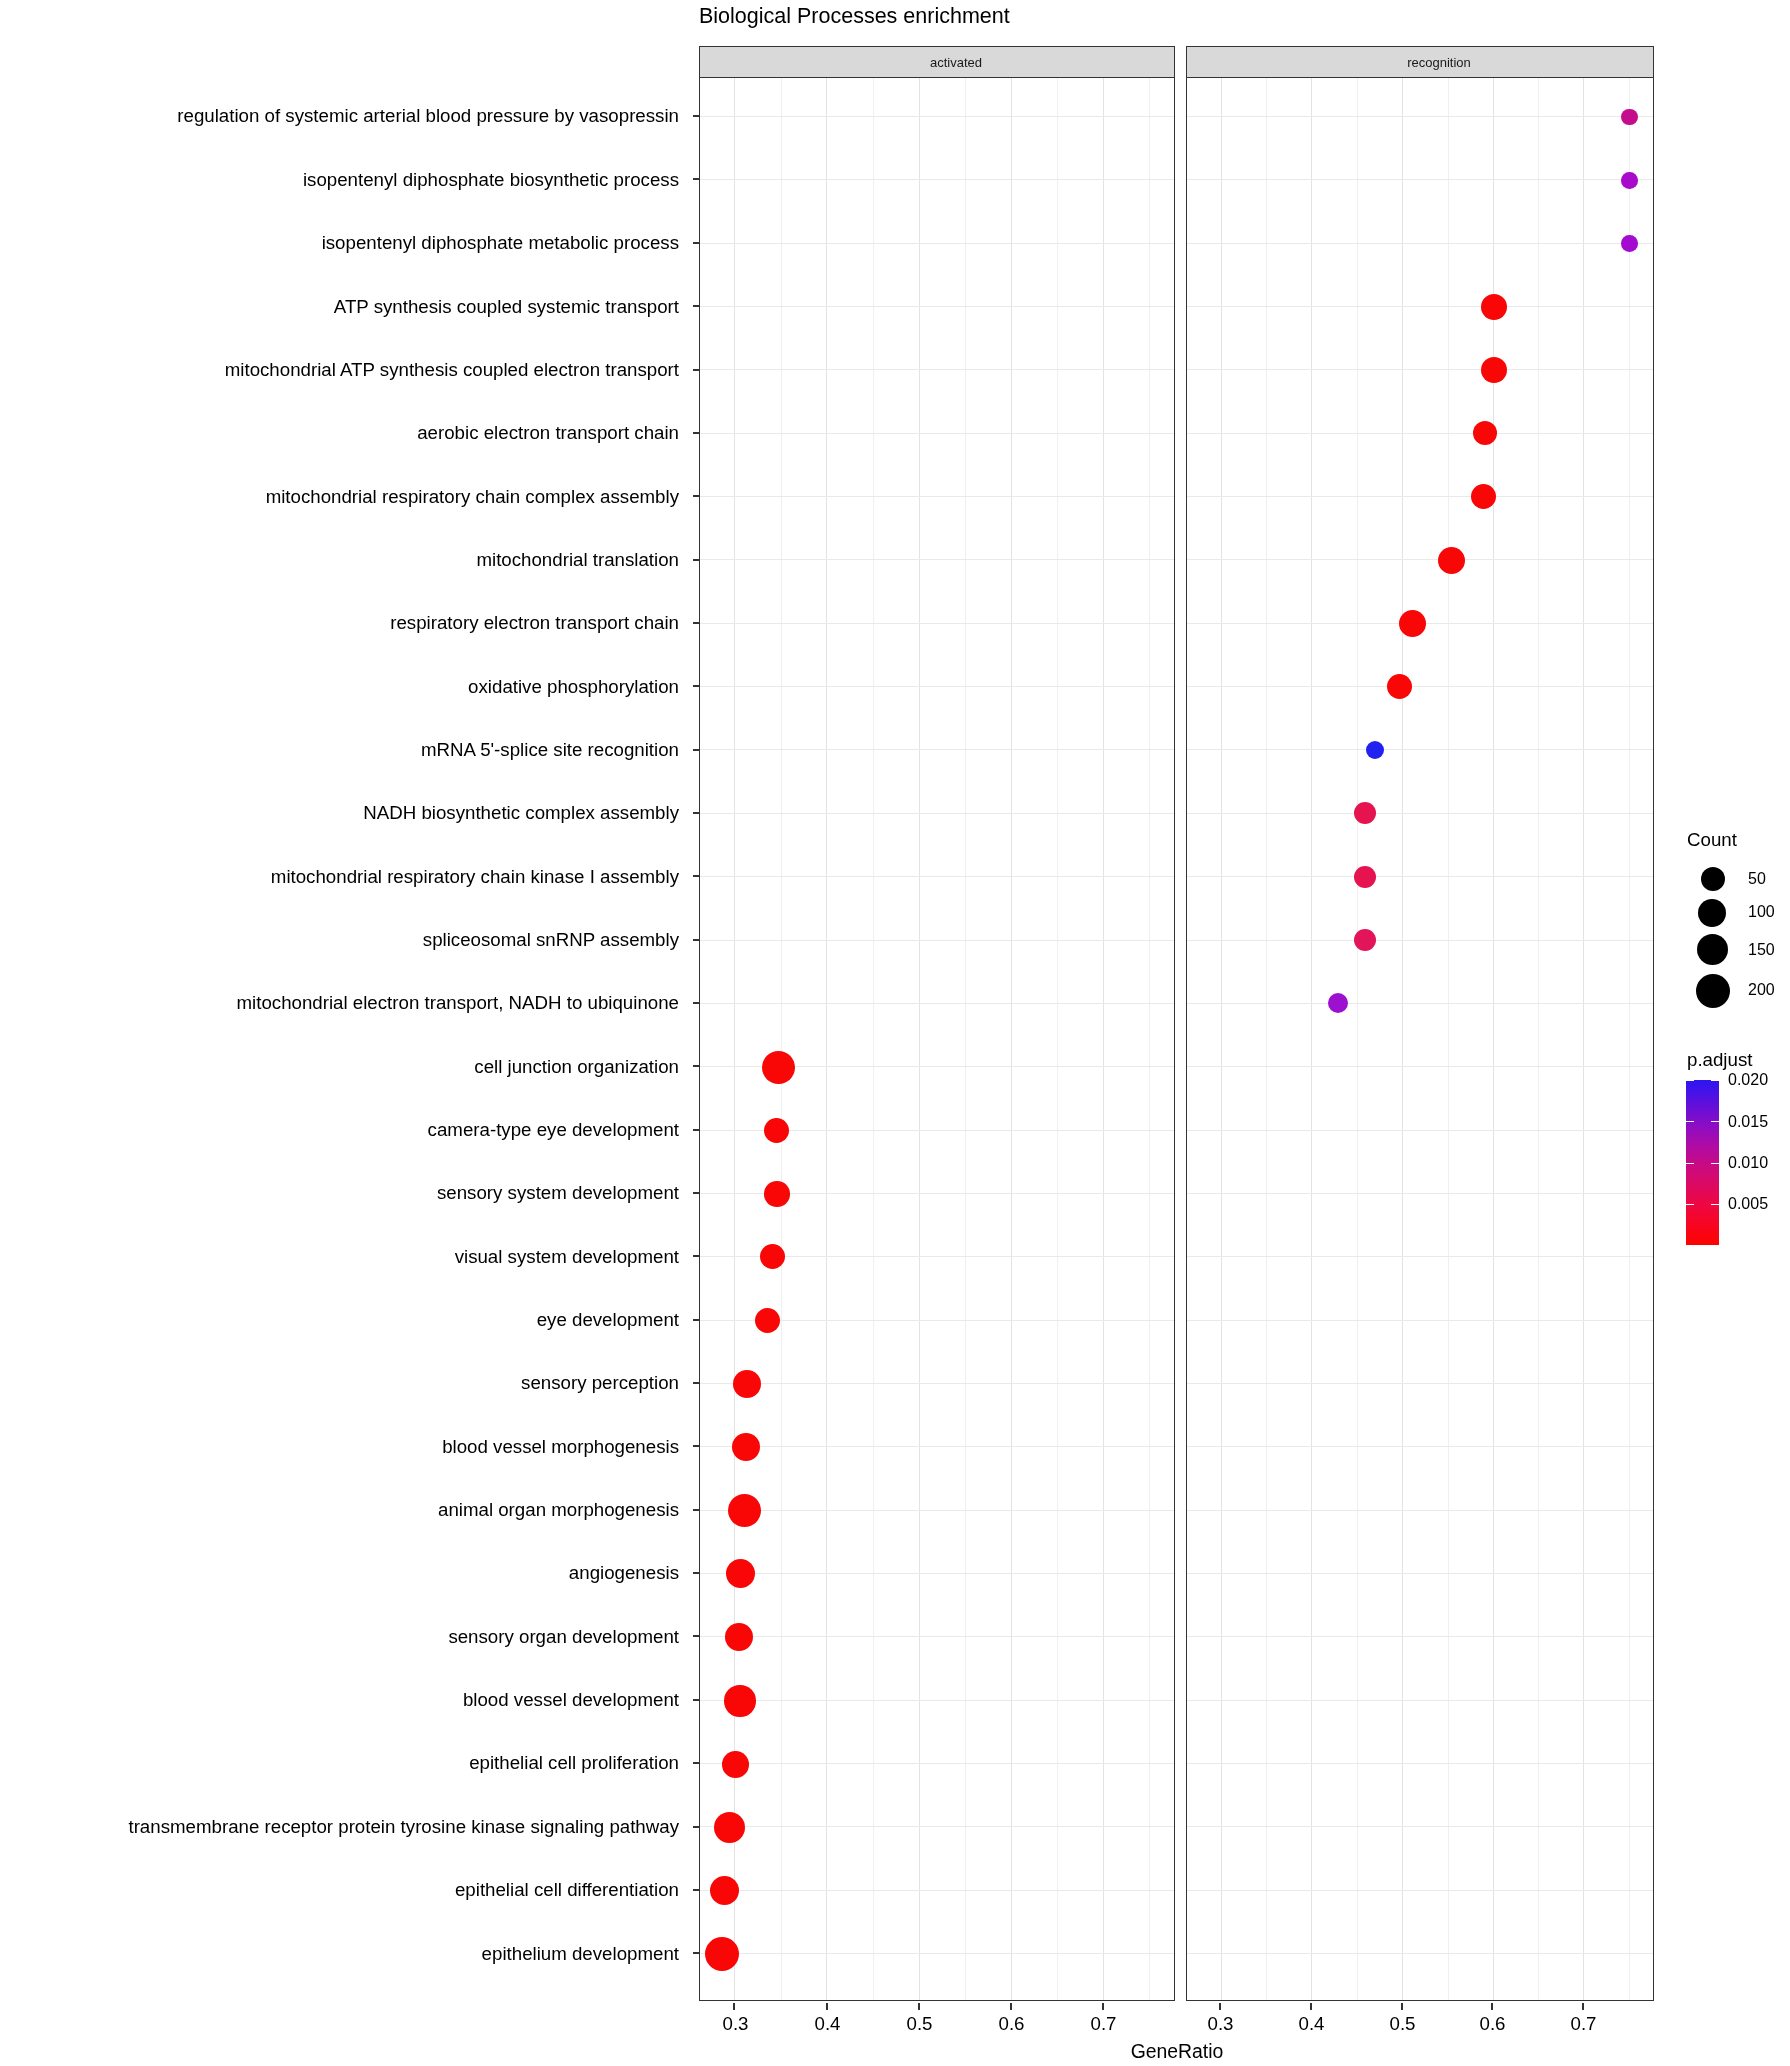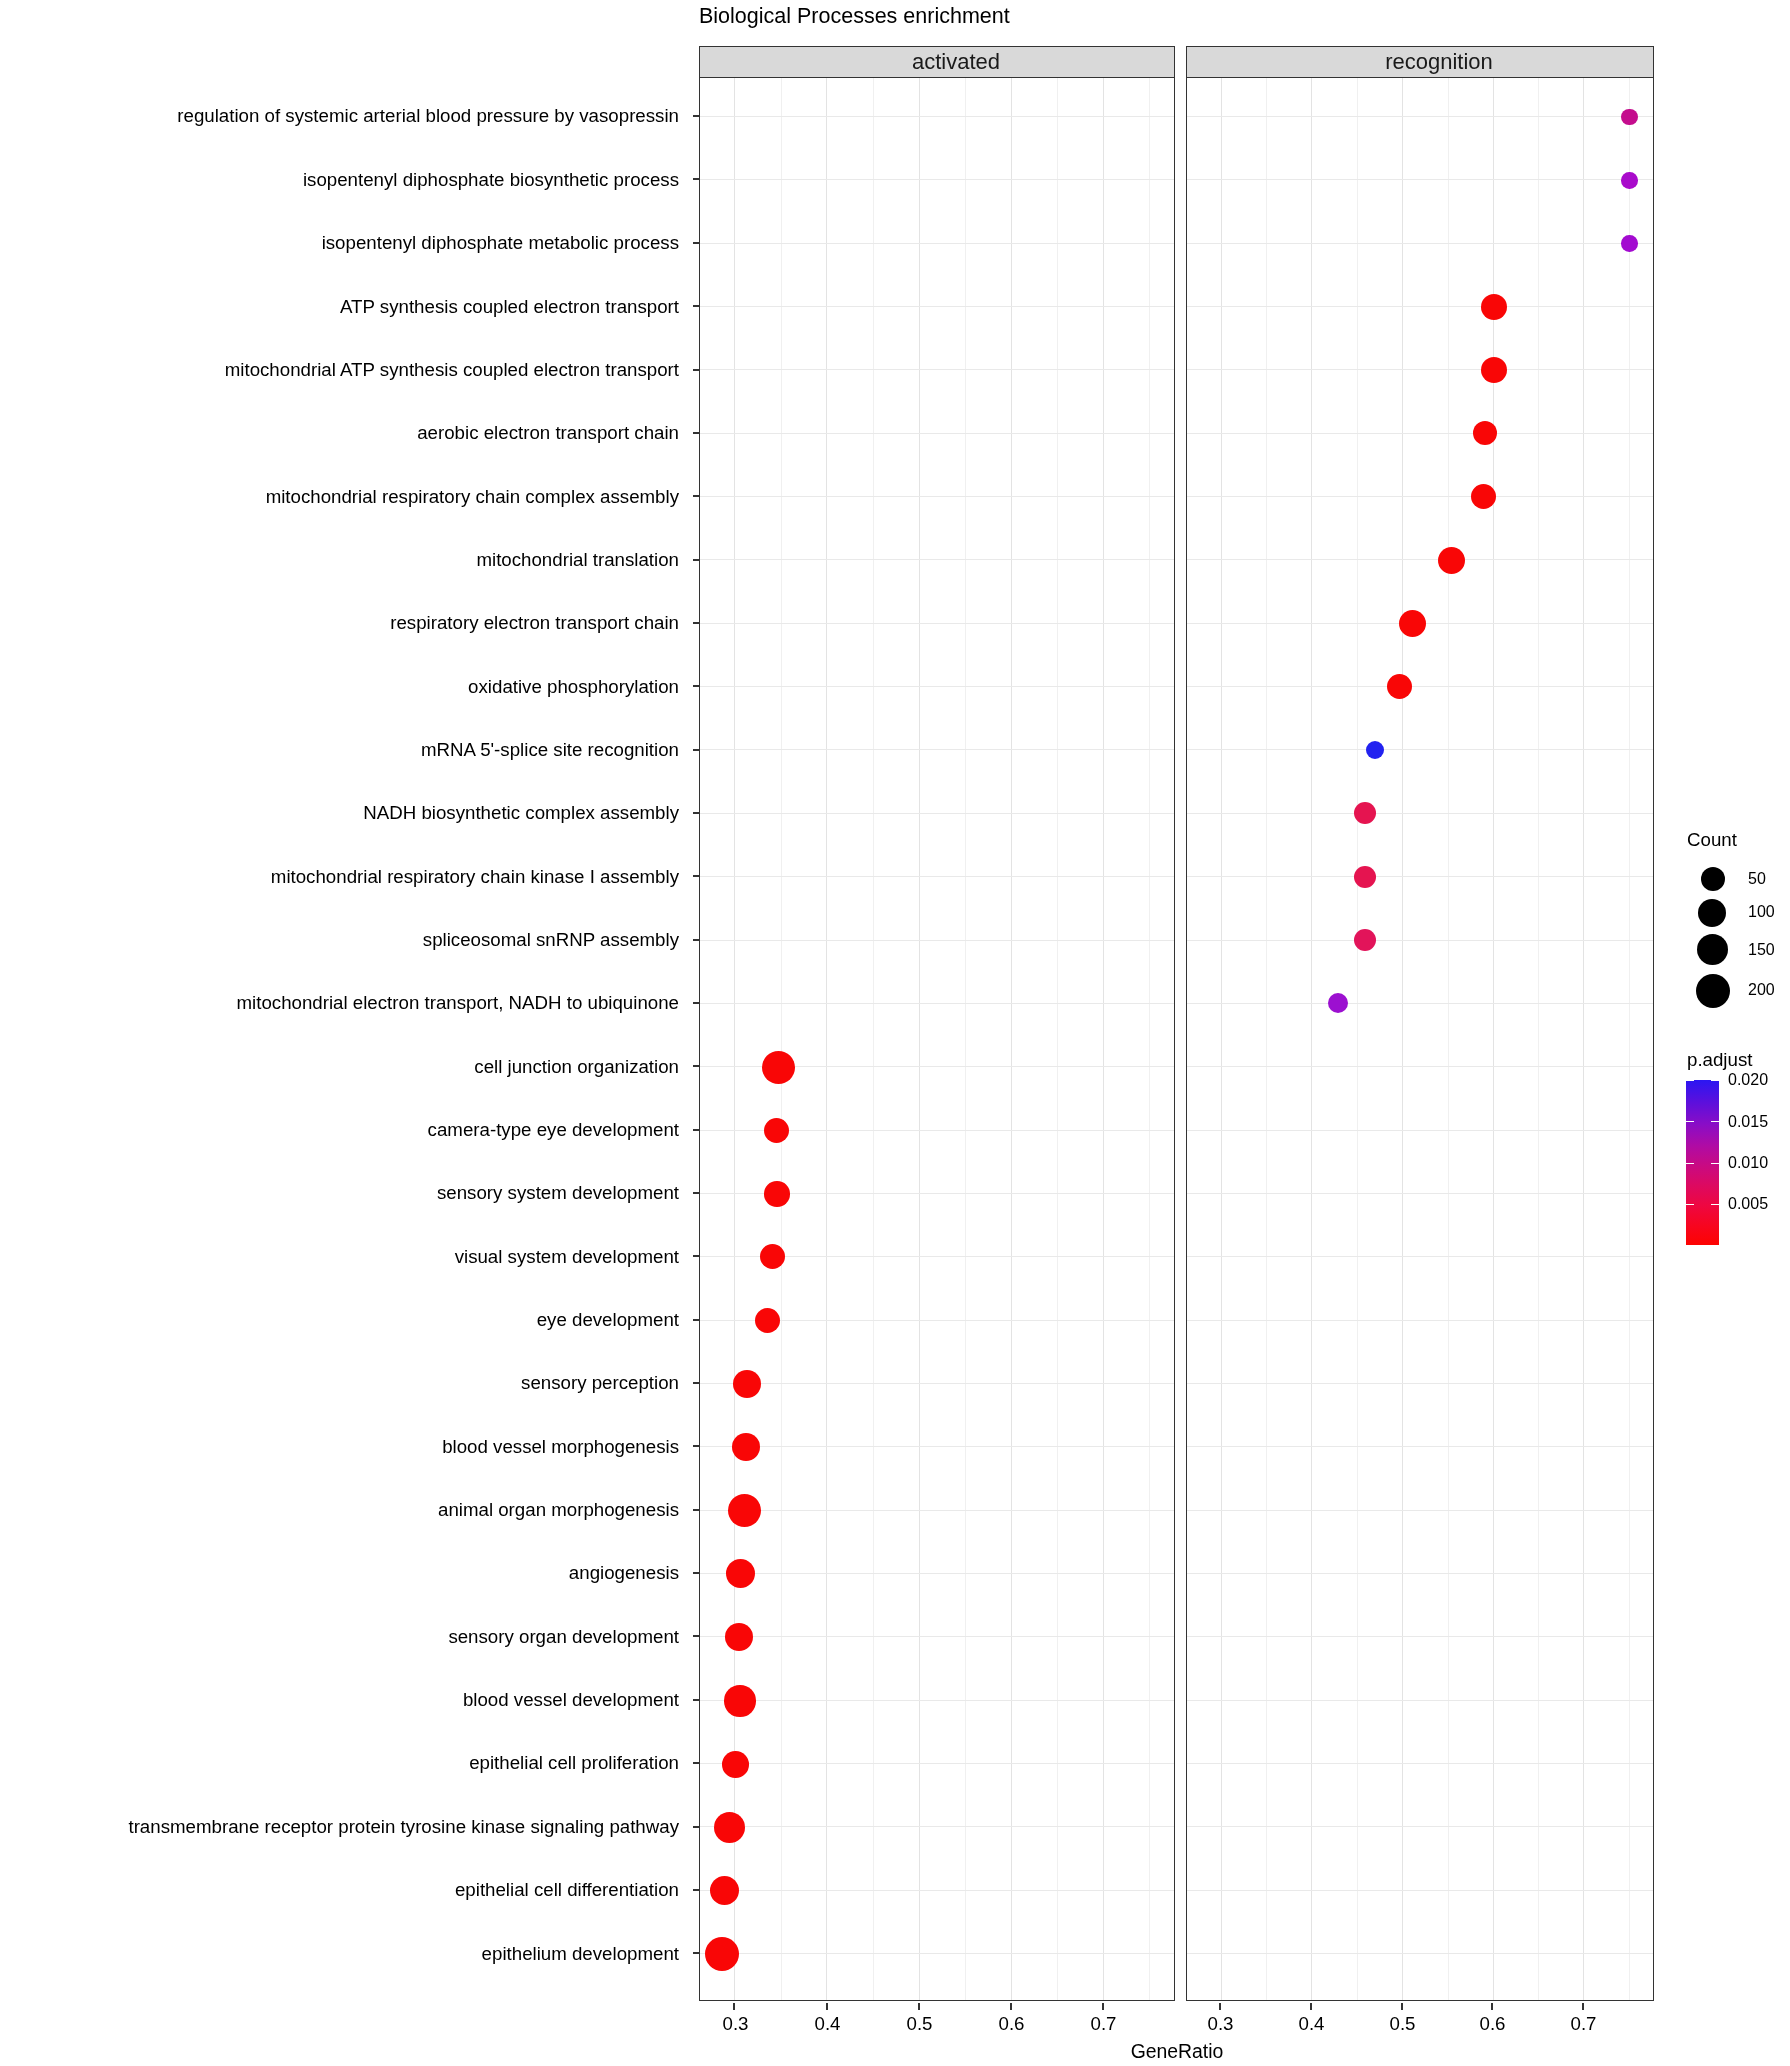--- a/index.html
+++ b/index.html
@@ -1,21 +1,21 @@
 <!DOCTYPE html>
 <html style="font-size:11.5px"><head>
 <meta charset="utf-8">
 <style>
   html,body{margin:0;padding:0;background:#ffffff;}
   body{width:1791px;height:2066px;font-family:"Liberation Sans",sans-serif;position:relative;overflow:hidden;}
   #root{position:absolute;inset:0;background:#fff;}
   .plot-title{position:absolute;left:699px;top:4.3px;font-size:21.5px;color:#000;white-space:nowrap;}
   .strip{position:absolute;top:46px;height:32px;background:#d9d9d9;border:1.4px solid #333;box-sizing:border-box;
          display:flex;align-items:center;justify-content:center;}
-  .strip span{font-size:22px;color:#1a1a1a;margin-left:38px;}
+  .strip span{font-size:13px;color:#1a1a1a;margin-left:38px;}
   .panel{position:absolute;top:77px;height:1924px;background:#ffffff;border:1.4px solid #333;box-sizing:border-box;overflow:hidden;}
   .gridline-v{position:absolute;top:0;bottom:0;width:1.4px;}
   .gridline-v.major{background:#e3e3e3;}
   .gridline-v.minor{background:#f0f0f0;width:1.1px;}
   .gridline-h{position:absolute;left:0;right:0;height:1.4px;background:#e9e9e9;}
   .dot{position:absolute;border-radius:50%;}
   .ylab{position:absolute;width:679px;text-align:right;font-size:18.7px;color:#000;white-space:nowrap;line-height:21.5px;}
   .ytick{position:absolute;left:693px;width:6.5px;height:2.2px;background:#333;}
   .xtick{position:absolute;top:2003px;width:2.2px;height:6.5px;background:#333;}
   .xlab{position:absolute;top:2013px;width:65px;margin-left:-32px;text-align:center;font-size:18.7px;color:#000;}
@@ -155,21 +155,21 @@
       <div class="dot" style="height: 20.4px; width: 20.4px; background: rgb(156, 16, 208); left: 141px; top: 915px;"></div>
     </div>
 
   <div id="y-axis">
       <div class="ylab" style="top: 105px;">regulation of systemic arterial blood pressure by vasopressin</div>
       <div class="ytick" style="top: 115px;"></div>
       <div class="ylab" style="top: 169px;">isopentenyl diphosphate biosynthetic process</div>
       <div class="ytick" style="top: 178px;"></div>
       <div class="ylab" style="top: 232px;">isopentenyl diphosphate metabolic process</div>
       <div class="ytick" style="top: 242px;"></div>
-      <div class="ylab" style="top: 296px;">ATP synthesis coupled electron transport</div>
+      <div class="ylab" style="top: 296px;">ATP synthesis coupled systemic transport</div>
       <div class="ytick" style="top: 305px;"></div>
       <div class="ylab" style="top: 359px;">mitochondrial ATP synthesis coupled electron transport</div>
       <div class="ytick" style="top: 369px;"></div>
       <div class="ylab" style="top: 422px;">aerobic electron transport chain</div>
       <div class="ytick" style="top: 432px;"></div>
       <div class="ylab" style="top: 486px;">mitochondrial respiratory chain complex assembly</div>
       <div class="ytick" style="top: 495px;"></div>
       <div class="ylab" style="top: 549px;">mitochondrial translation</div>
       <div class="ytick" style="top: 559px;"></div>
       <div class="ylab" style="top: 612px;">respiratory electron transport chain</div>

